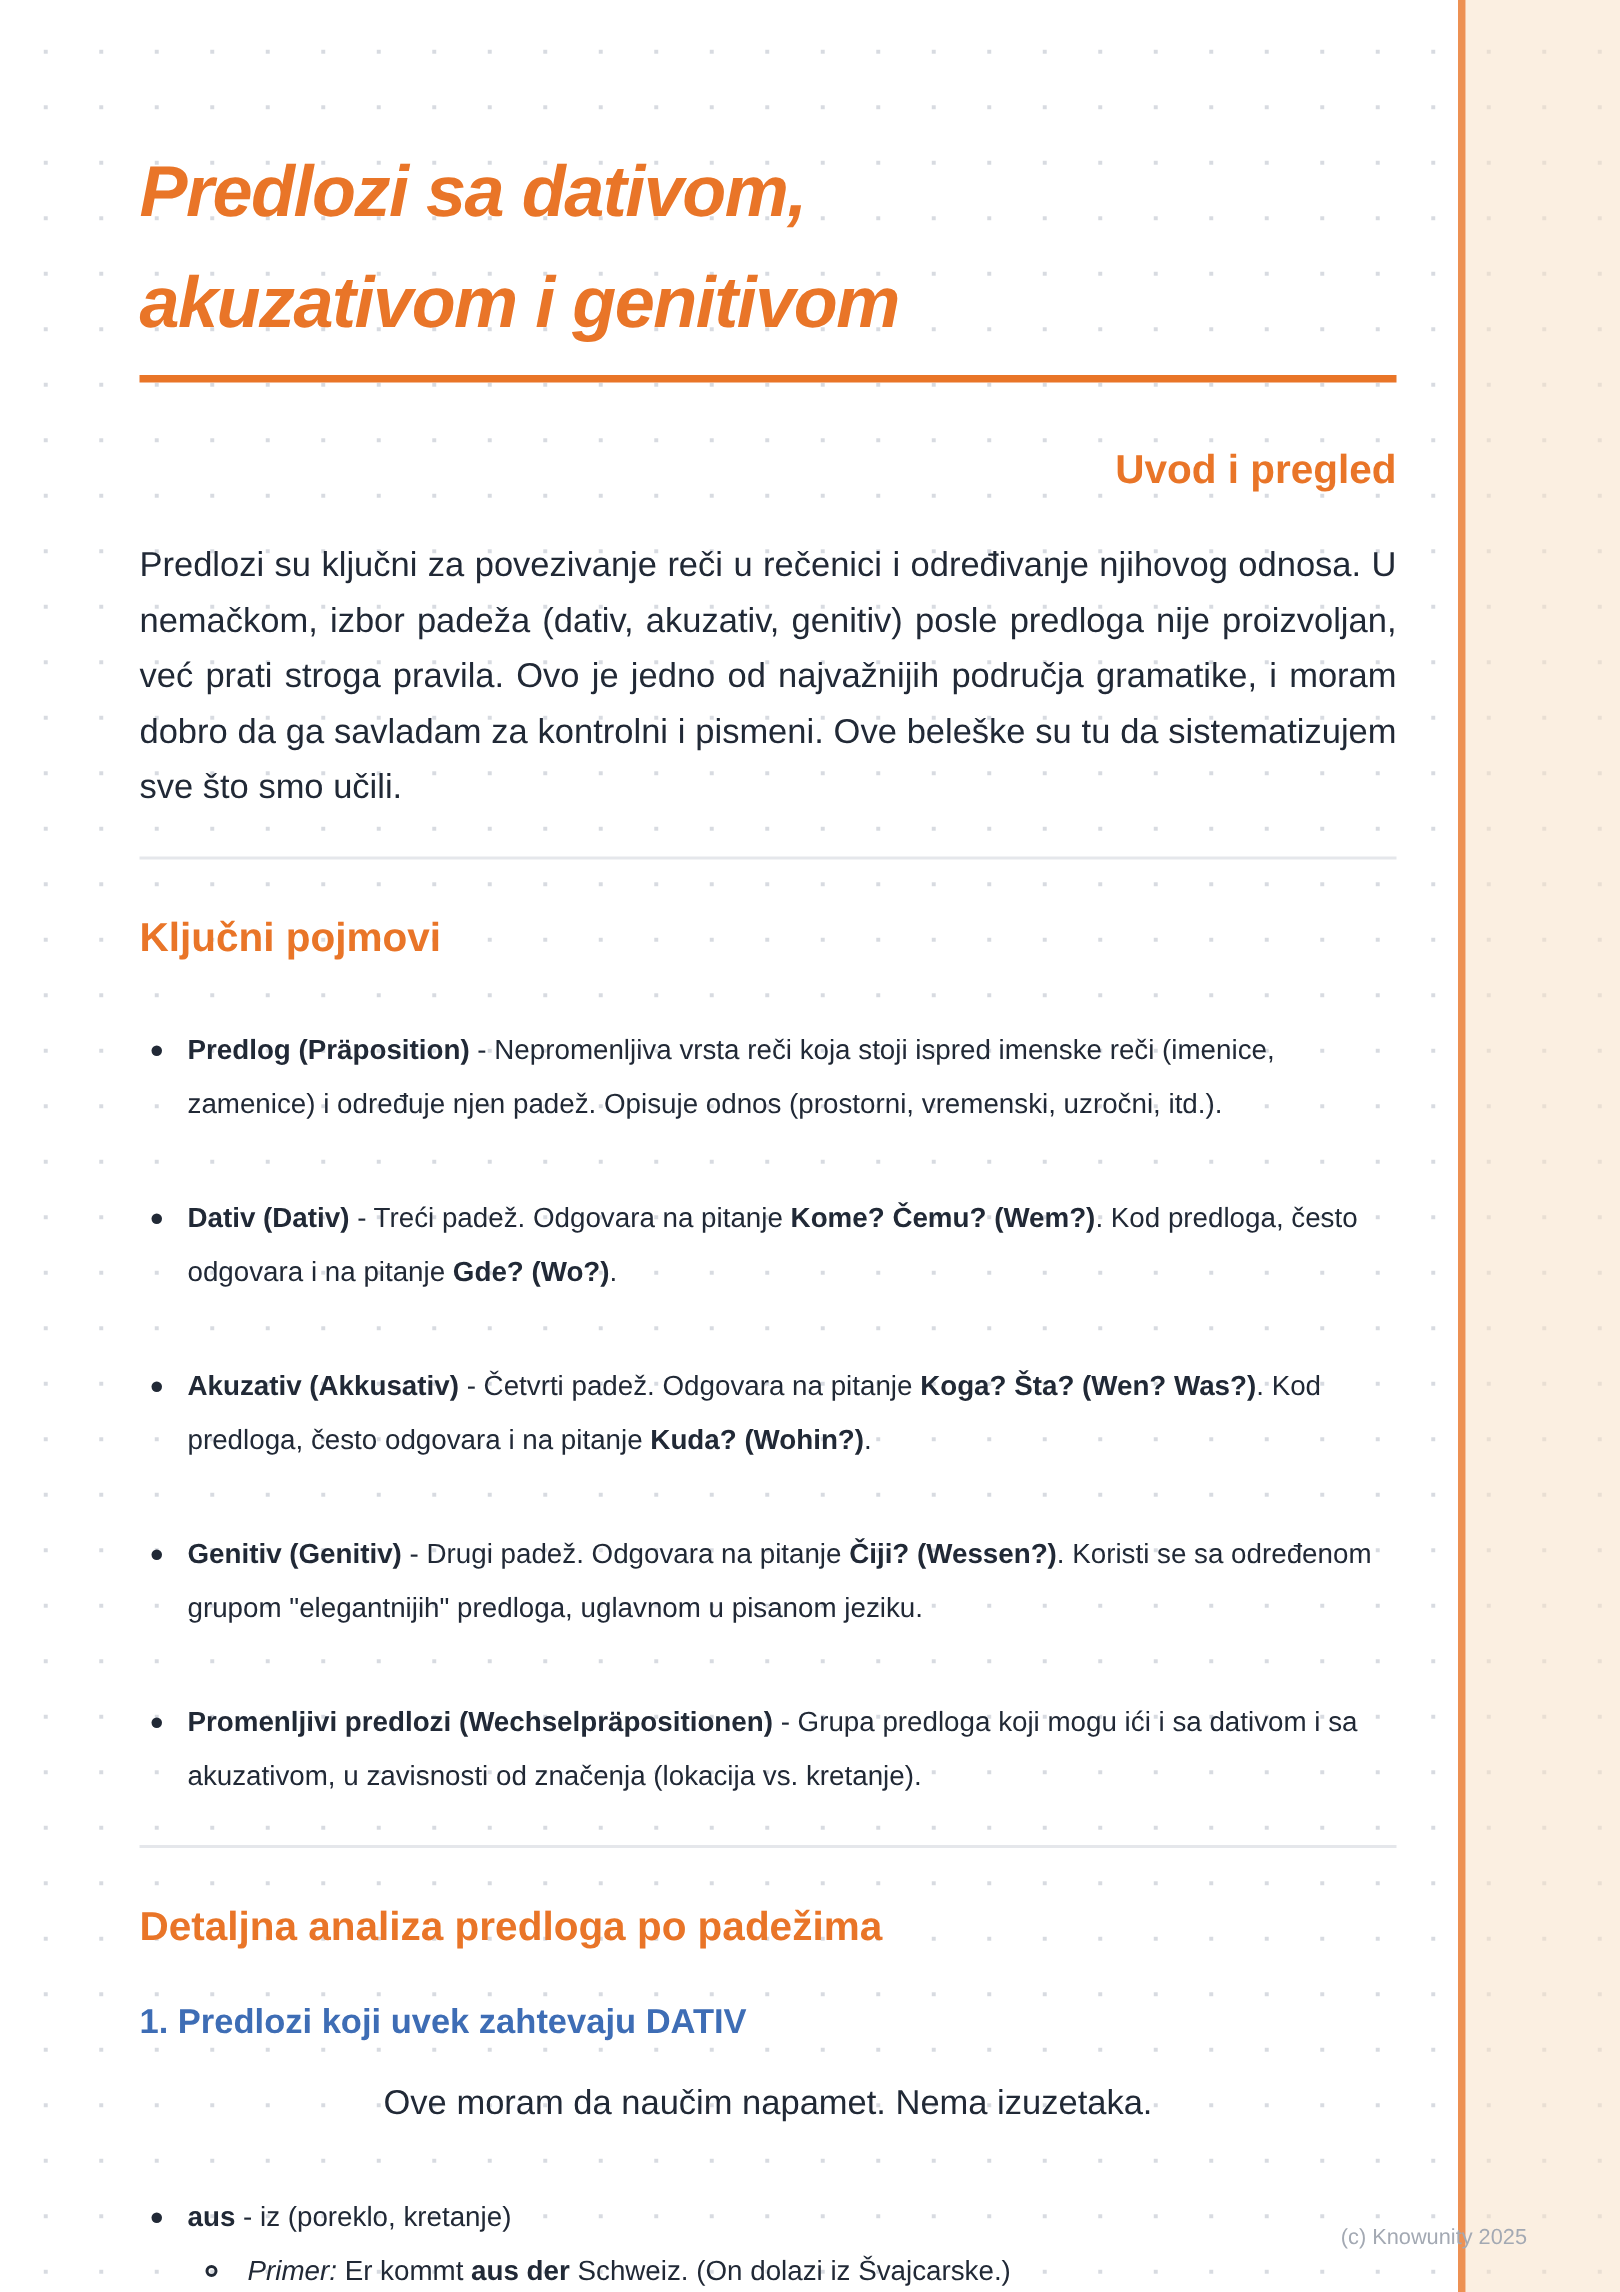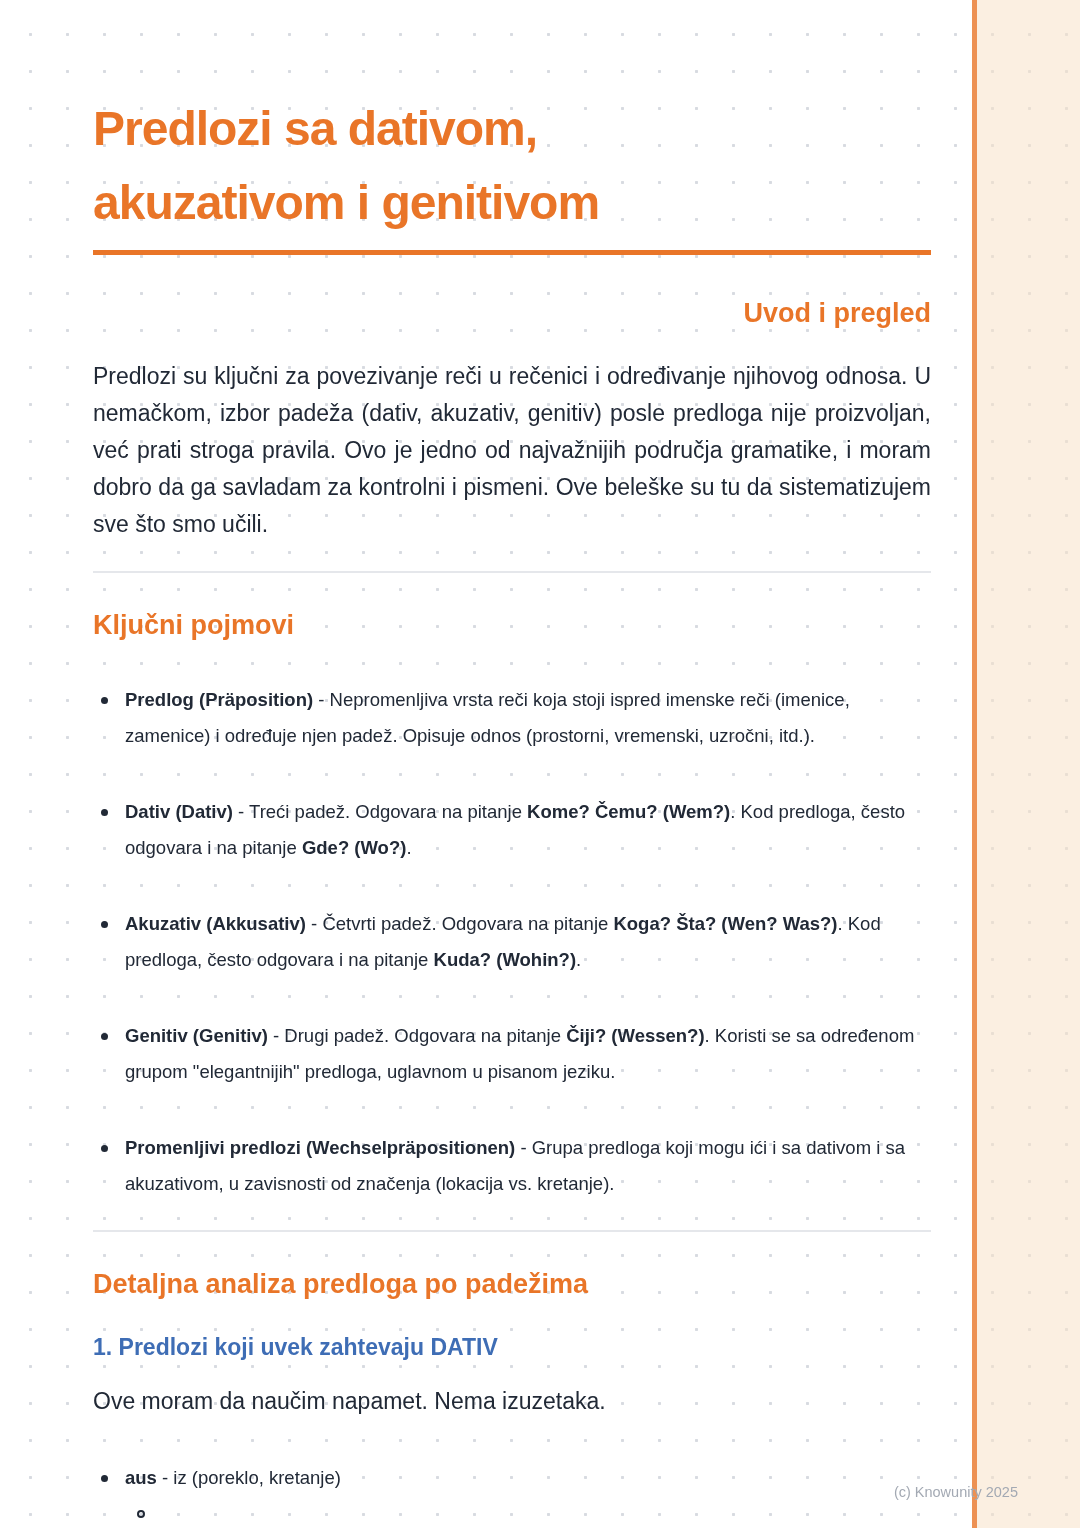--- a/index.html
+++ b/index.html
@@ -43,21 +43,21 @@
     z-index: 3;
   }
   .title {
     margin-top: 92px;
     color: var(--accent-orange, #E97528);
     font-size: 48px;
     line-height: 74px;
     font-weight: 800;
     letter-spacing: -1px;
   }
-  .title-line { display: block; }
+  .title-line { display: block; font-style: italic; }
   .title-rule {
     margin-top: 10px;
     height: 5px;
     background: var(--accent-orange, #E97528);
     border: none;
   }
   .section-heading {
     color: var(--accent-orange, #E97528);
     font-size: 27px;
     line-height: 33px;
@@ -117,21 +117,21 @@
     border: 2px solid var(--body-text, #212936);
     background: transparent;
   }
   .sub-heading {
     margin-top: 32px;
     color: var(--heading-blue, #3E6DB5);
     font-size: 23px;
     line-height: 28px;
     font-weight: 700;
   }
-  .note { margin-top: 22px; }
+  .note { margin-top: 22px; text-align: center; }
   .dativ-list { margin-top: 18px; }
   .footer {
     position: absolute;
     right: 62px;
     bottom: 28px;
     color: var(--footer-text, #A3A9B3);
     font-size: 14.5px;
     z-index: 4;
   }
   .seg-bold { font-weight: 700; }
@@ -191,20 +191,21 @@
 
     <p class="paragraph note">Ove moram da naučim napamet. Nema izuzetaka.</p>
 
     <ul class="bullet-list dativ-list">
       <li class="bullet-item">
         <span class="marker-dot"></span>
         <span class="item-text"><span class="seg-bold">aus</span><span> - iz (poreklo, kretanje)</span></span>
         <ul class="sub-list">
           <li class="sub-item">
             <span class="marker-circle"></span>
+            <span class="item-text"><span class="seg-italic">Primer:</span><span> Er kommt </span><span class="seg-bold">aus der</span><span> Schweiz. (On dolazi iz Švajcarske.)</span></span>
           </li>
         </ul>
       </li>
     </ul>
 
   </div>
 
   <div class="footer">(c) Knowunity 2025</div>
 
 </div>

